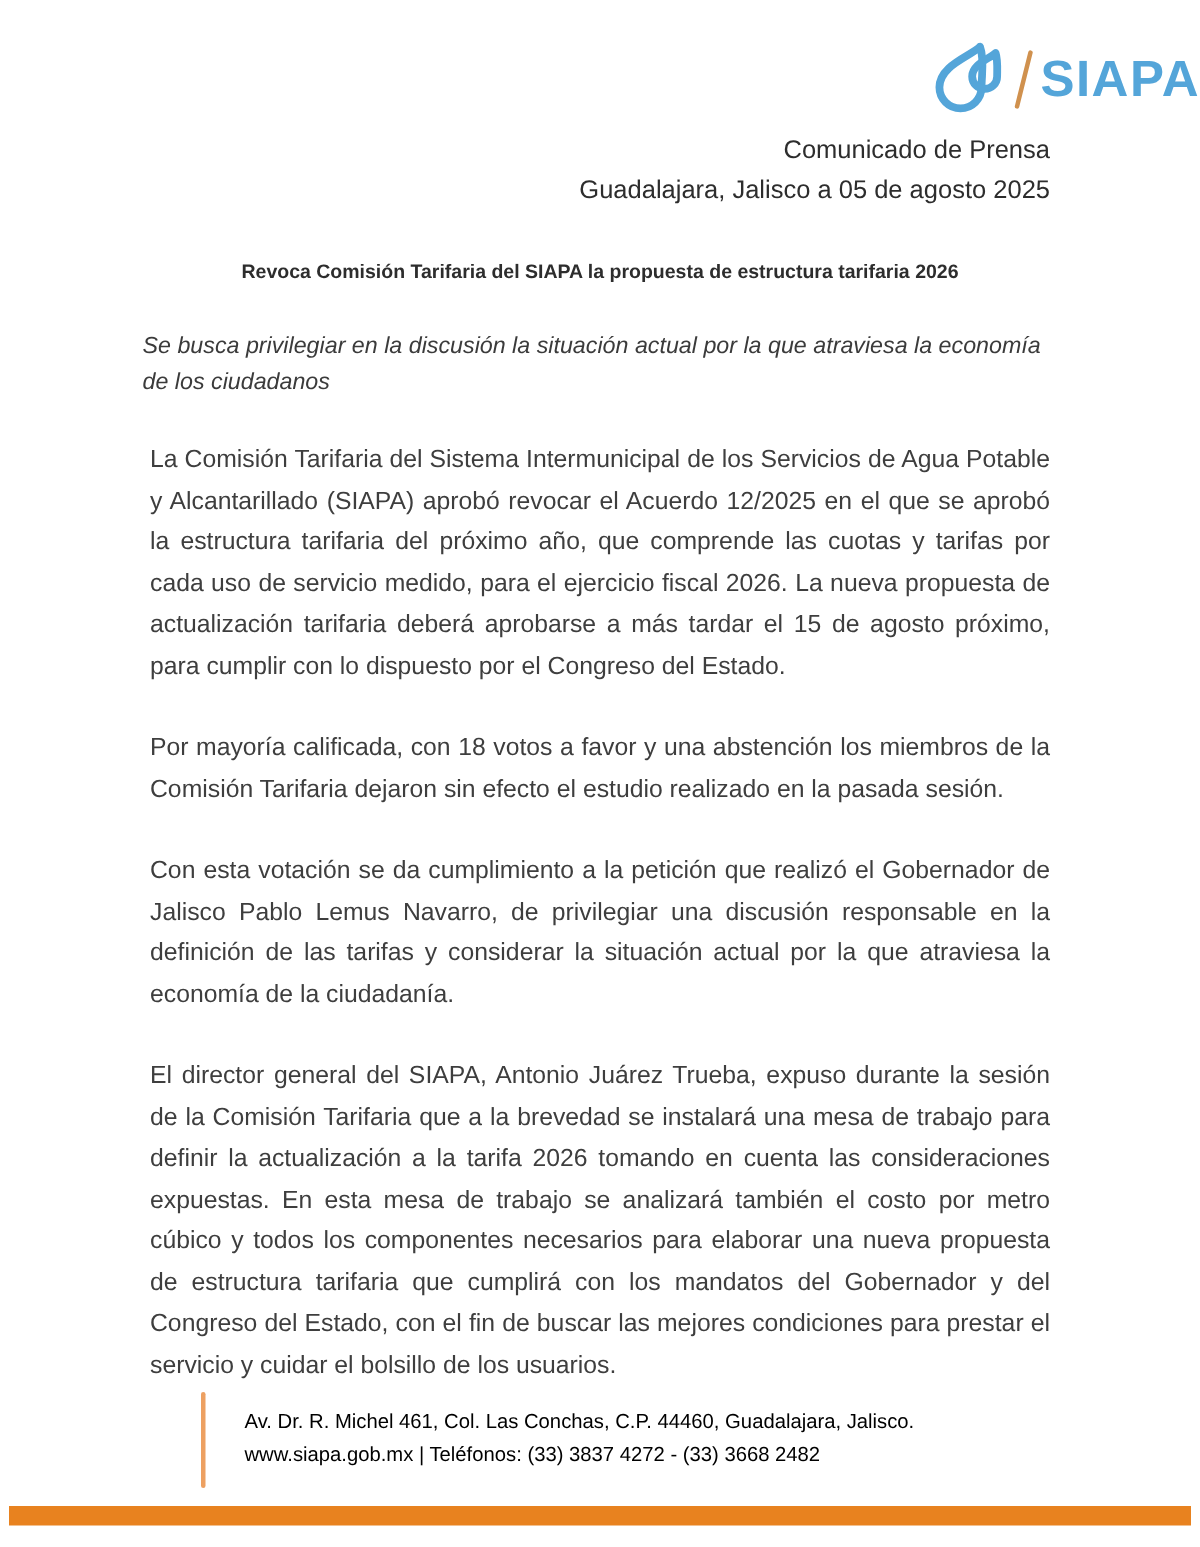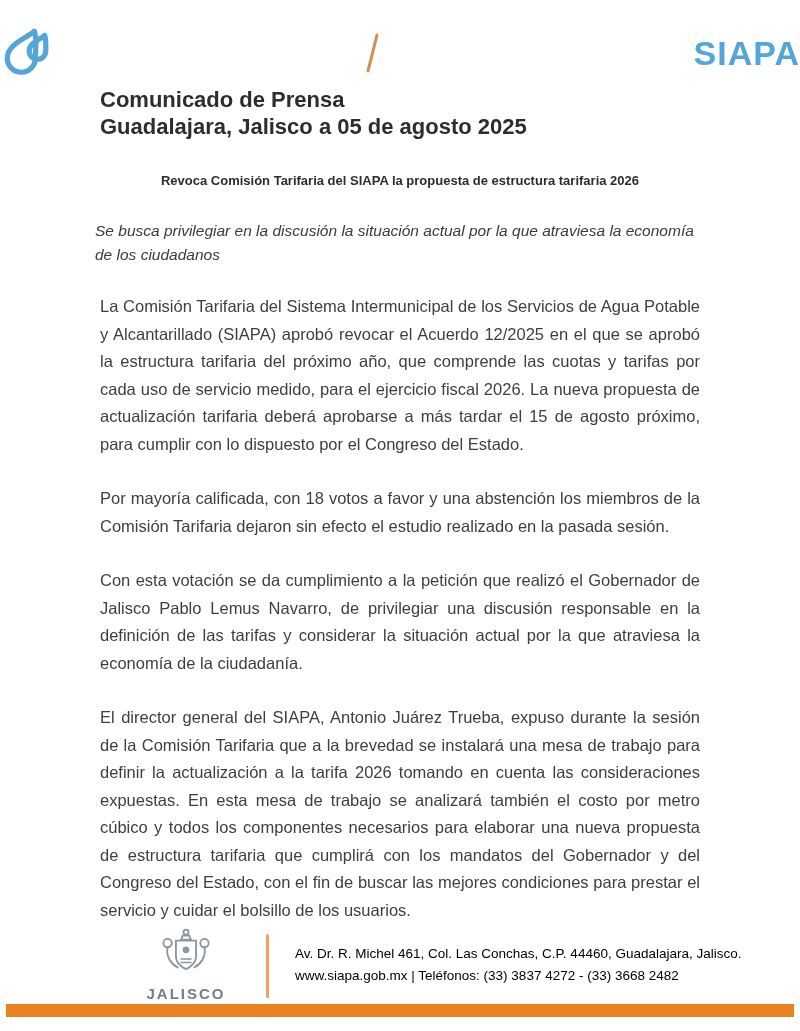--- a/index.html
+++ b/index.html
@@ -9,21 +9,21 @@
     position: relative;
     width: 800px;
     height: 1031px;
     margin: 0 auto;
     background: #ffffff;
     overflow: hidden;
   }
   
   .logo-row {
     display: flex;
-    justify-content: space-between;
+    justify-content: flex-end;
     align-items: center;
     padding-top: 24px;
     gap: 7px;
     height: 82px;
   }
   .logo-slash {
     width: 3px;
     height: 40px;
     background: #d0914e;
     transform: rotate(14deg);
@@ -32,23 +32,23 @@
   }
   .logo-text {
     font-size: 34px;
     font-weight: bold;
     letter-spacing: 1px;
     color: #54a5d9;
   }
   
   .doc-meta {
     margin: 4px 100px 0 100px;
-    text-align: left;
-    font-weight: bold;
-    font-size: 22px;
+    text-align: right;
+    font-weight: normal;
+    font-size: 17px;
     line-height: 27px;
     color: #2d2d2d;
   }
   
   .title {
     width: 560px;
     margin: 27px auto 16px auto;
     text-align: center;
     font-size: 13px;
     line-height: 28px;
@@ -153,37 +153,20 @@
   <p class="subtitle">Se busca privilegiar en la discusión la situación actual por la que atraviesa la economía de los ciudadanos</p>
 
   <section class="body">
     <p>La Comisión Tarifaria del Sistema Intermunicipal de los Servicios de Agua Potable y Alcantarillado (SIAPA) aprobó revocar el Acuerdo 12/2025 en el que se aprobó la estructura tarifaria del próximo año, que comprende las cuotas y tarifas por cada uso de servicio medido, para el ejercicio fiscal 2026. La nueva propuesta de actualización tarifaria deberá aprobarse a más tardar el 15 de agosto próximo, para cumplir con lo dispuesto por el Congreso del Estado.</p>
     <p>Por mayoría calificada, con 18 votos a favor y una abstención los miembros de la Comisión Tarifaria dejaron sin efecto el estudio realizado en la pasada sesión.</p>
     <p>Con esta votación se da cumplimiento a la petición que realizó el Gobernador de Jalisco Pablo Lemus Navarro, de privilegiar una discusión responsable en la definición de las tarifas y considerar la situación actual por la que atraviesa la economía de la ciudadanía.</p>
     <p>El director general del SIAPA, Antonio Juárez Trueba, expuso durante la sesión de la Comisión Tarifaria que a la brevedad se instalará una mesa de trabajo para definir la actualización a la tarifa 2026 tomando en cuenta las consideraciones expuestas. En esta mesa de trabajo se analizará también el costo por metro cúbico y todos los componentes necesarios para elaborar una nueva propuesta de estructura tarifaria que cumplirá con los mandatos del Gobernador y del Congreso del Estado, con el fin de buscar las mejores condiciones para prestar el servicio y cuidar el bolsillo de los usuarios.</p>
   </section>
 
   <footer class="footer">
-    <div class="crest">
-      <svg width="54" height="52" viewBox="0 0 60 62">
-        <g fill="none" stroke="#8d96a0" stroke-width="2.2" stroke-linecap="round">
-          <circle cx="8" cy="18" r="5"></circle>
-          <circle cx="52" cy="18" r="5"></circle>
-          <path d="M8,23 C6,34 12,43 20,47"></path>
-          <path d="M52,23 C54,34 48,43 40,47"></path>
-          <circle cx="30" cy="5" r="3"></circle>
-          <path d="M26,9 h8 l2,5 h-12 Z"></path>
-          <path d="M18,15 h24 v19 c0,10 -12,15 -12,15 s-12,-5 -12,-15 Z"></path>
-          <circle cx="30" cy="26" r="4" fill="#8d96a0" stroke="none"></circle>
-          <path d="M24,37 h12 M24,41 h12" stroke-width="1.8"></path>
-        </g>
-      </svg>
-      <div class="crest-wordmark">JALISCO</div>
-      <div class="crest-tagline">GOBIERNO DEL ESTADO</div>
-    </div>
     <div class="vdivider"></div>
     <div class="footer-text">
       <div>Av. Dr. R. Michel 461, Col. Las Conchas, C.P. 44460, Guadalajara, Jalisco.</div>
       <div>www.siapa.gob.mx | Teléfonos: (33) 3837 4272 - (33) 3668 2482</div>
     </div>
   </footer>
 
   <div class="bottom-bar"></div>
 
 </div>

